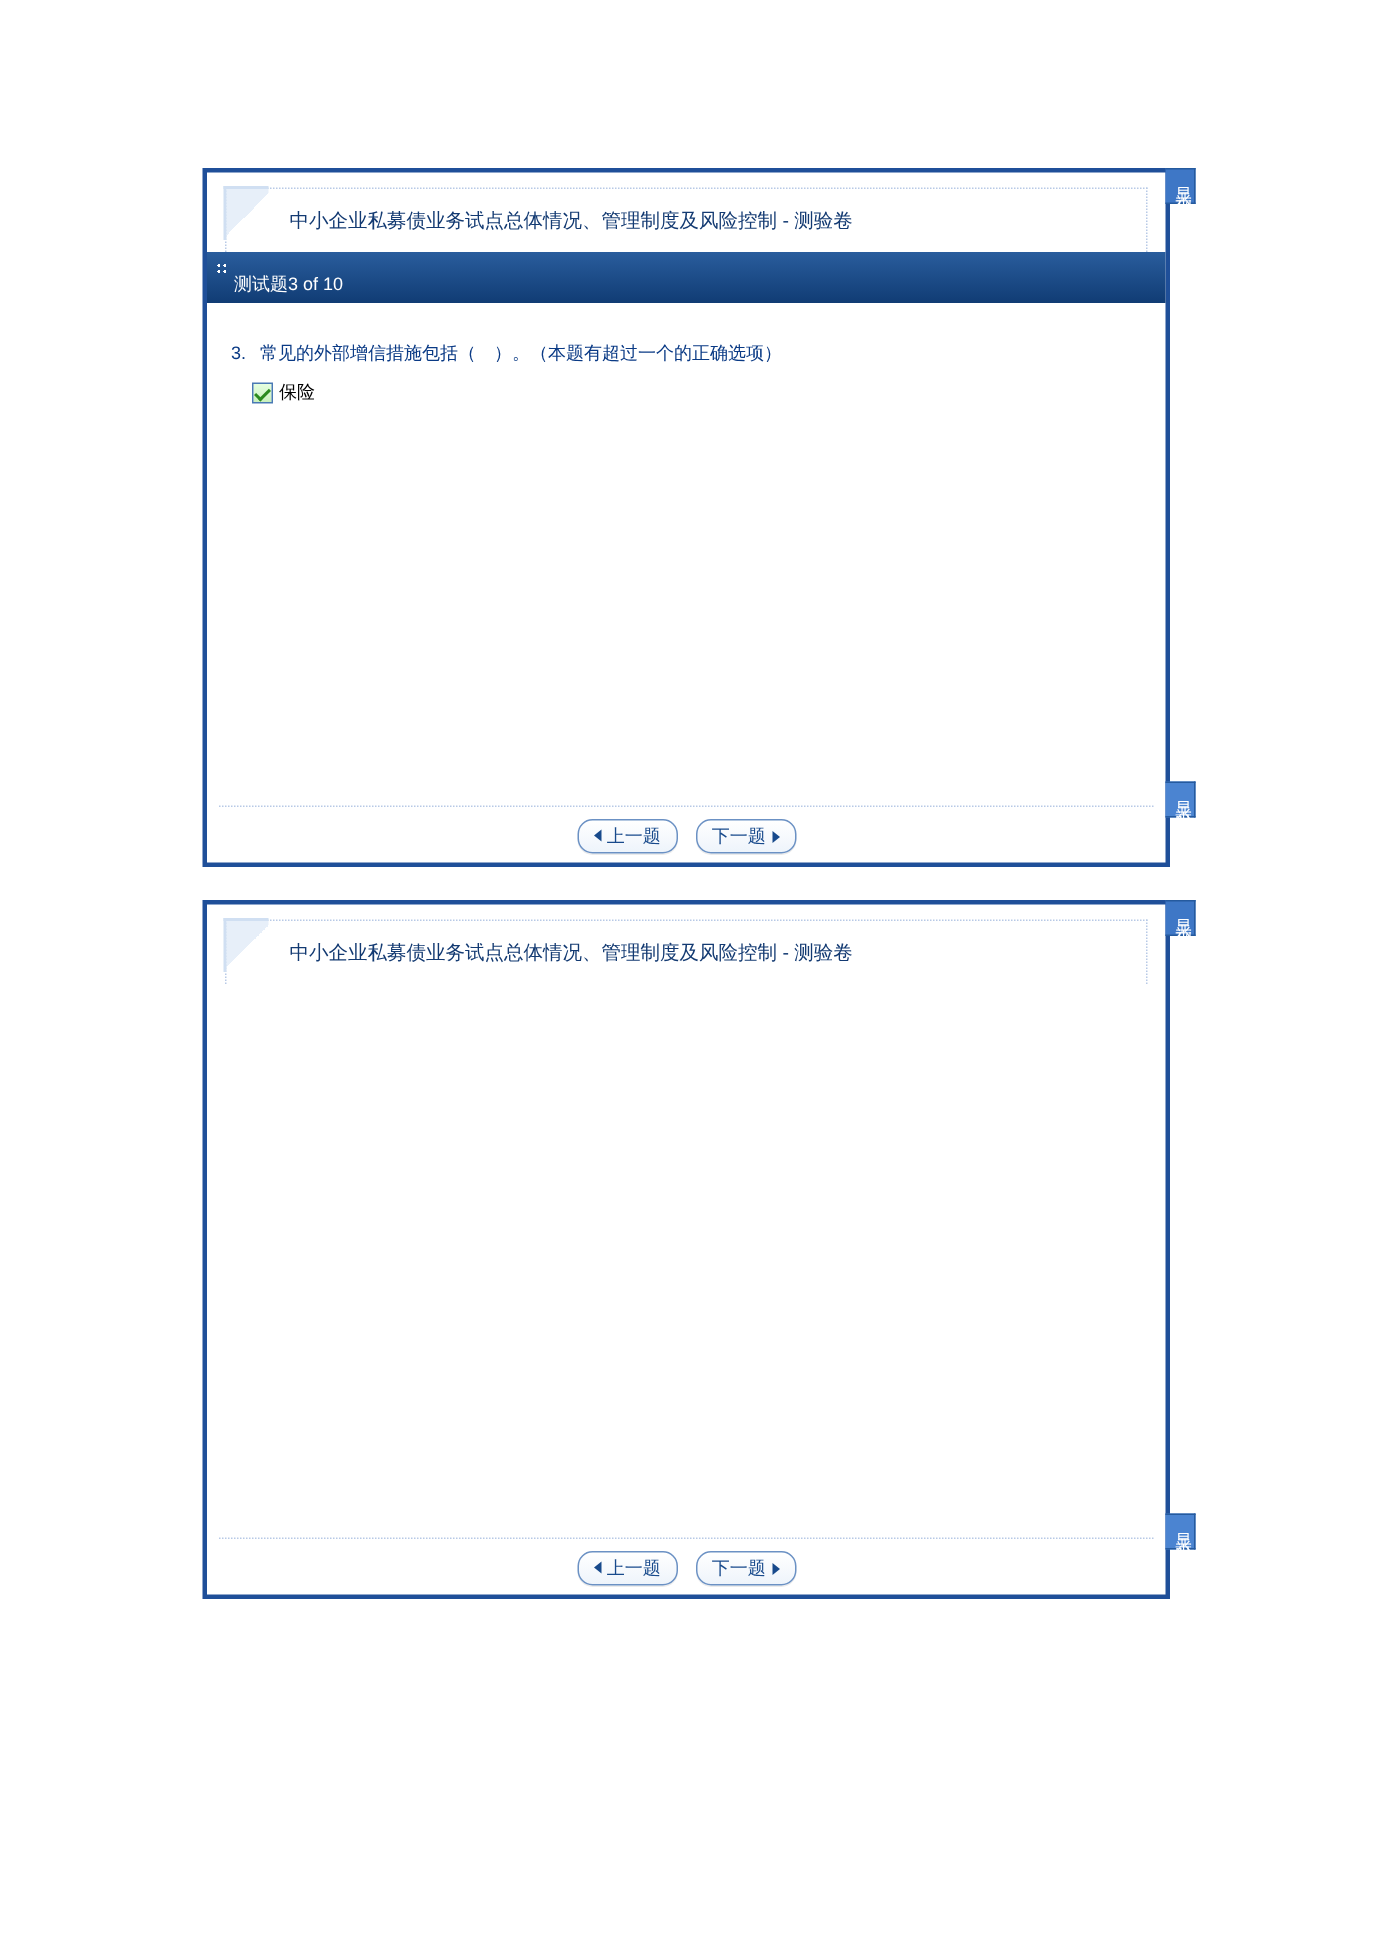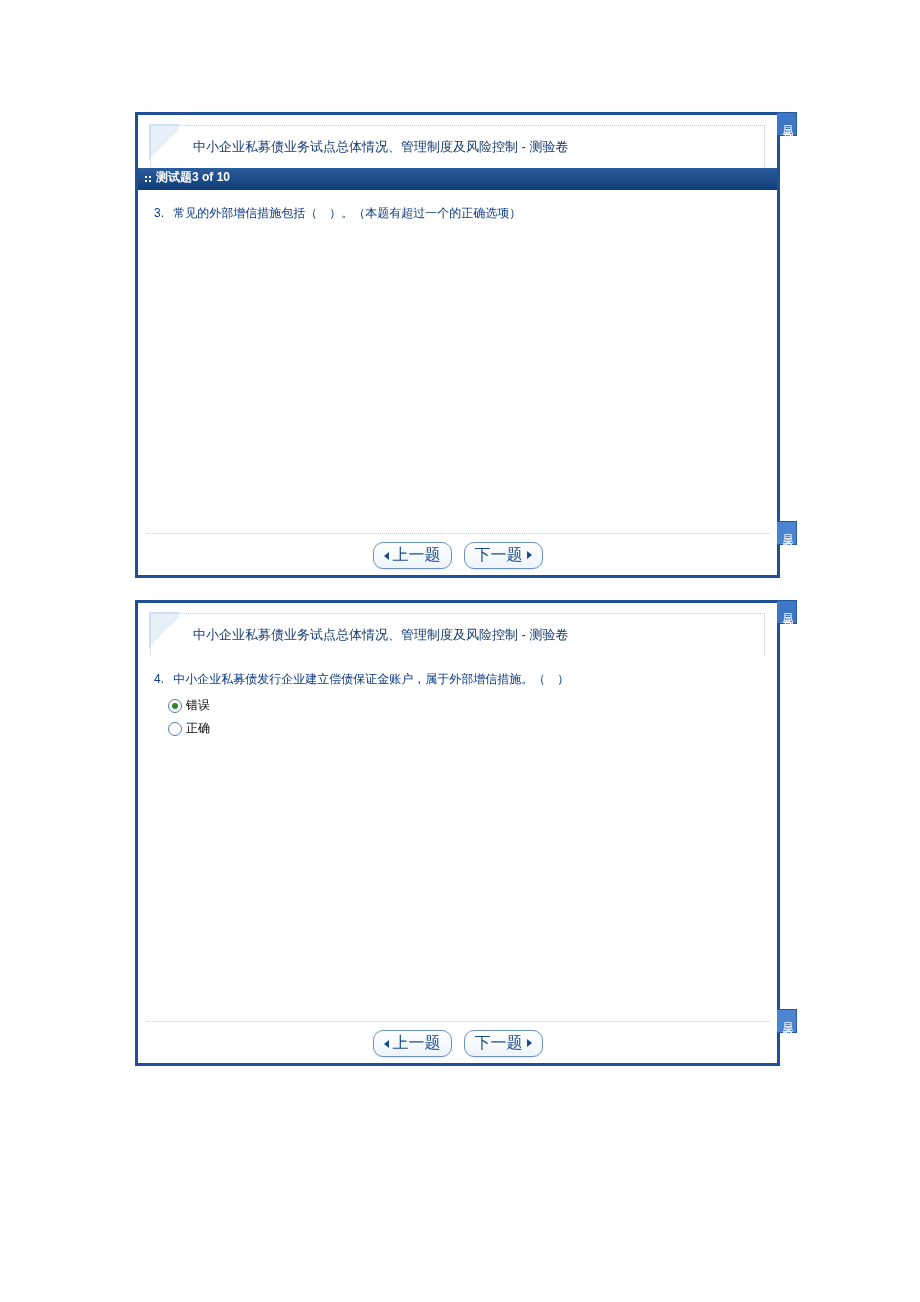--- a/index.html
+++ b/index.html
@@ -43,43 +43,42 @@
   }
   .title-text {
     color: #133a72;
     font-size: 13px;
     padding-left: 42px;
     line-height: 42px;
   }
   .counter-bar {
     background: linear-gradient(#2a5d9d, #103c74);
     color: #ffffff;
-    padding: 0 10px 4px 18px;
+    padding: 12px 10px 4px 18px;
     font-size: 12px;
     position: relative;
     margin: 0 0 0 0;
     height: 18px;
     line-height: 18px;
-    font-weight: bold;
   }
   .counter-bar::before {
     content: "";
     position: absolute;
     left: 6px;
     top: 7px;
     width: 8px;
     height: 8px;
     background:
       radial-gradient(circle at 2px 2px, #fff 1px, transparent 1px),
       radial-gradient(circle at 6px 2px, #fff 1px, transparent 1px),
       radial-gradient(circle at 2px 6px, #fff 1px, transparent 1px),
       radial-gradient(circle at 6px 6px, #fff 1px, transparent 1px);
   }
   .question-area {
-    padding: 14px 16px;
+    padding: 24px 16px;
   }
   .question-line {
     color: #0a3a85;
     margin-bottom: 8px;
     line-height: 1.6;
   }
   .q-num { display: inline-block; min-width: 16px; }
   .opts { margin-left: 14px; }
   .opt-row {
     display: flex;
@@ -127,21 +126,21 @@
     padding-top: 8px;
   }
   .nav-btn {
     display: inline-flex;
     align-items: center;
     gap: 4px;
     background: linear-gradient(#ffffff, #eef4fb);
     border: 1px solid #6b91c4;
     border-radius: 10px;
     color: #184a8c;
-    font-size: 16px;
+    font-size: 12px;
     padding: 2px 10px;
     margin: 0 6px;
     cursor: pointer;
     box-shadow: 0 1px 0 rgba(0,0,0,.08);
   }
   .tri-left, .tri-right {
     width: 0; height: 0;
     border-top: 4px solid transparent;
     border-bottom: 4px solid transparent;
   }
@@ -174,49 +173,42 @@
       <div class="side-tab top">显示列表</div>
       <div class="side-tab bot">显示时间</div>
       <div class="title-tab">
         <div class="title-corner"></div>
         <div class="title-text">中小企业私募债业务试点总体情况、管理制度及风险控制 - 测验卷</div>
       </div>
       <div class="counter-bar">测试题3 of 10</div>
       <div class="question-area">
         <div class="question-line"><span class="q-num">3.</span> <span>常见的外部增信措施包括（　）。（本题有超过一个的正确选项）</span></div>
         <div class="opts">
+          <div class="opt-row">
+            <span class="cb checked"></span>
+            <span>保险</span>
+          </div>
         </div>
       </div>
       <div class="footer-bar"><button class="nav-btn">
           <span class="tri-left"></span>
           <span>上一题</span>
         </button><button class="nav-btn">
           <span>下一题</span>
           <span class="tri-right"></span>
         </button></div>
     </div>
     <div class="quiz-frame">
       <div class="side-tab top">显示列表</div>
       <div class="side-tab bot">显示时间</div>
       <div class="title-tab">
         <div class="title-corner"></div>
         <div class="title-text">中小企业私募债业务试点总体情况、管理制度及风险控制 - 测验卷</div>
       </div>
       <div class="question-area">
-        <div class="question-line"><span class="q-num">4.</span> <span>中小企业私募债发行企业建立偿债保证金账户，属于外部增信措施。（　）</span></div>
-        <div class="opts">
-          <div class="opt-row">
-            <span class="rb checked"></span>
-            <span>错误</span>
-          </div>
-          <div class="opt-row">
-            <span class="rb"></span>
-            <span>正确</span>
-          </div>
-        </div>
       </div>
       <div class="footer-bar"><button class="nav-btn">
           <span class="tri-left"></span>
           <span>上一题</span>
         </button><button class="nav-btn">
           <span>下一题</span>
           <span class="tri-right"></span>
         </button></div>
     </div>
   </div>

